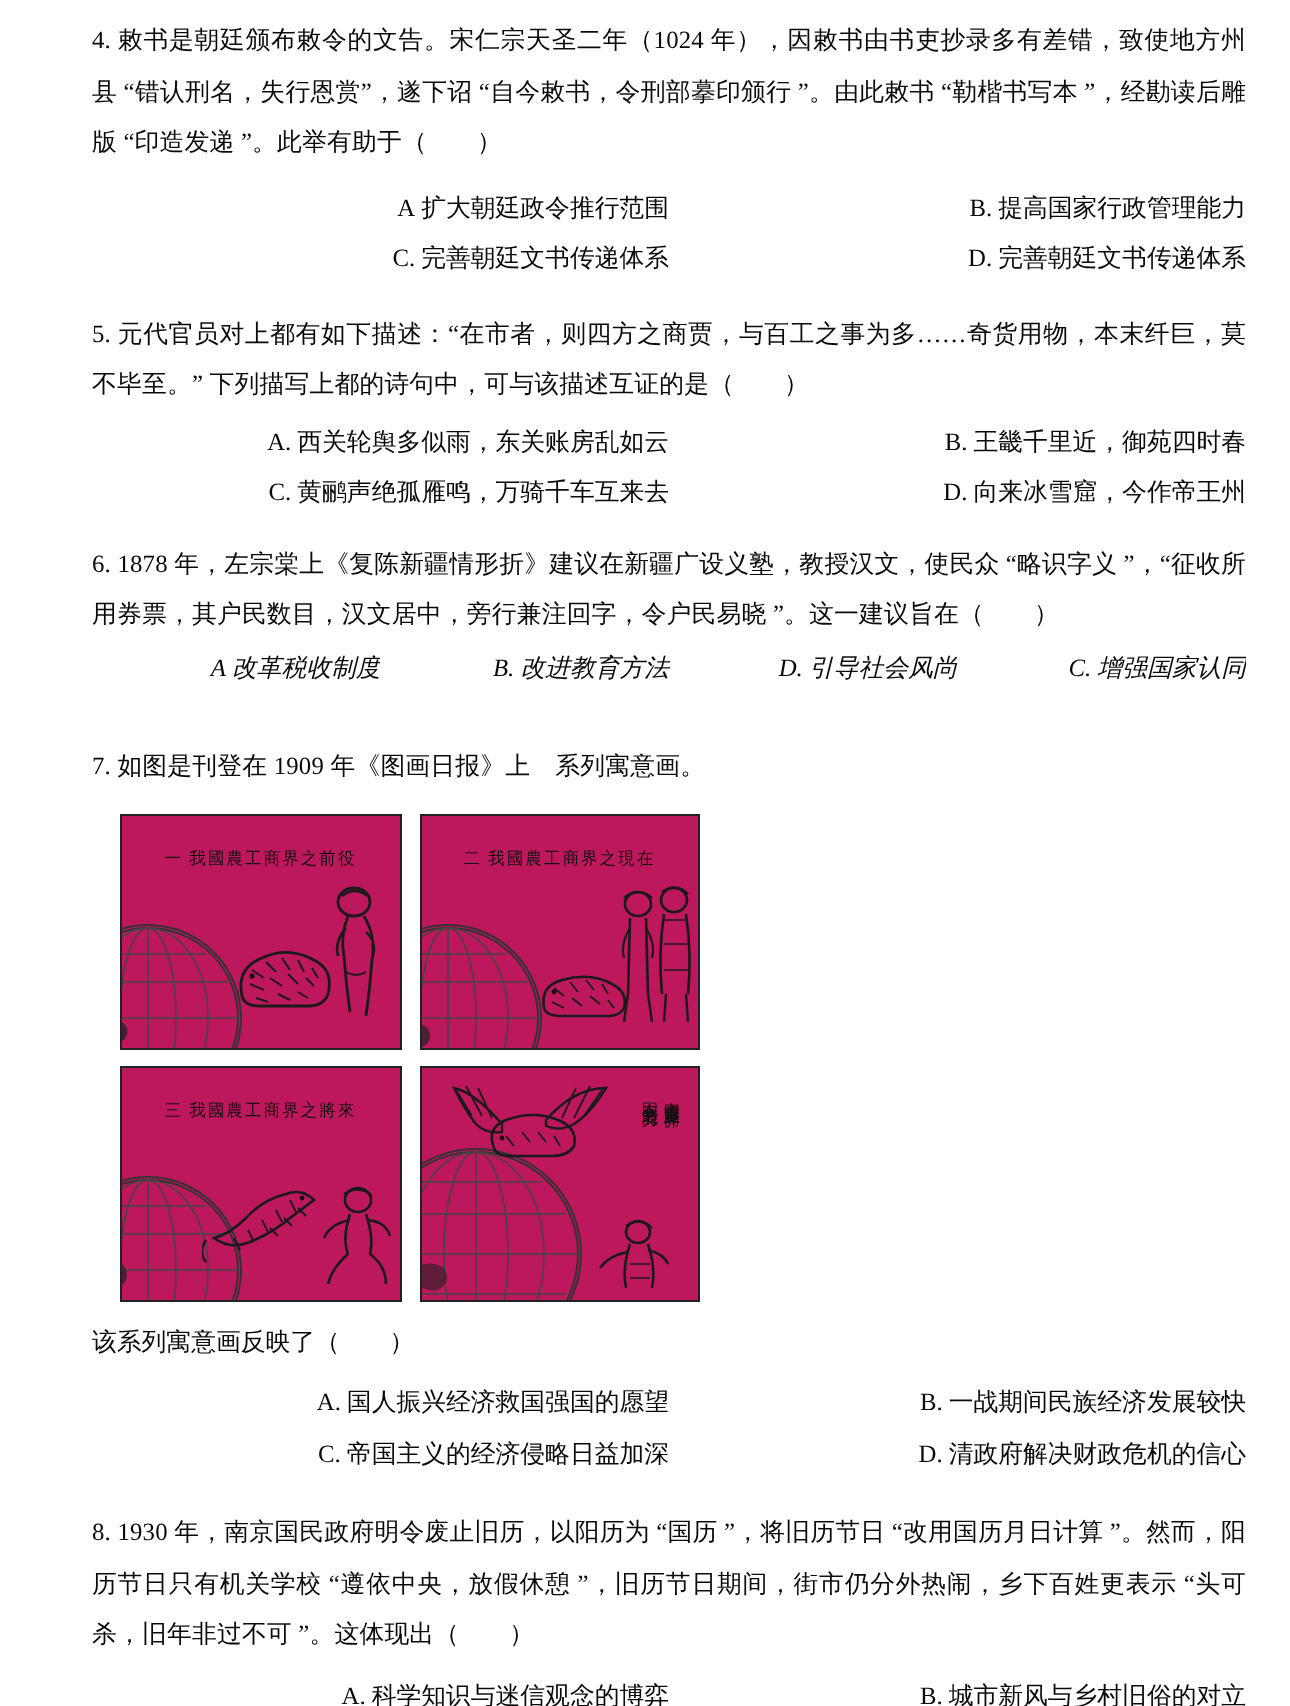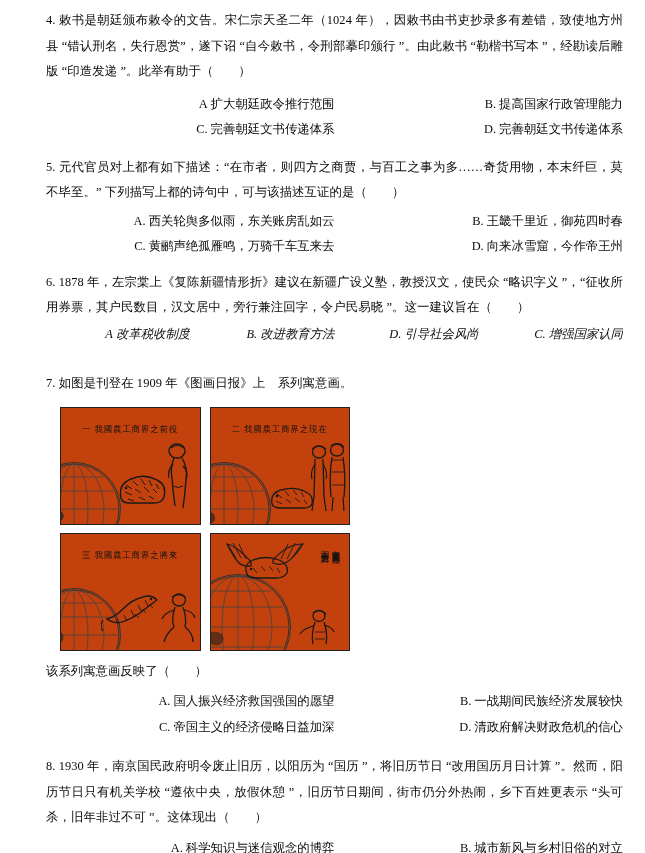--- a/index.html
+++ b/index.html
@@ -78,21 +78,21 @@
   .comic-row {
     display: flex;
     gap: 9px;
     margin-bottom: 8px;
   }
   .panel {
     position: relative;
     width: 139px;
     height: 116px;
     border: 1px solid #222;
-    background: #c2410c;
+    background: #be185d;
     overflow: hidden;
   }
   .panel-caption {
     position: absolute;
     top: 16px;
     left: 0;
     right: 0;
     text-align: center;
     font-size: 8.2px;
     letter-spacing: 1.1px;

